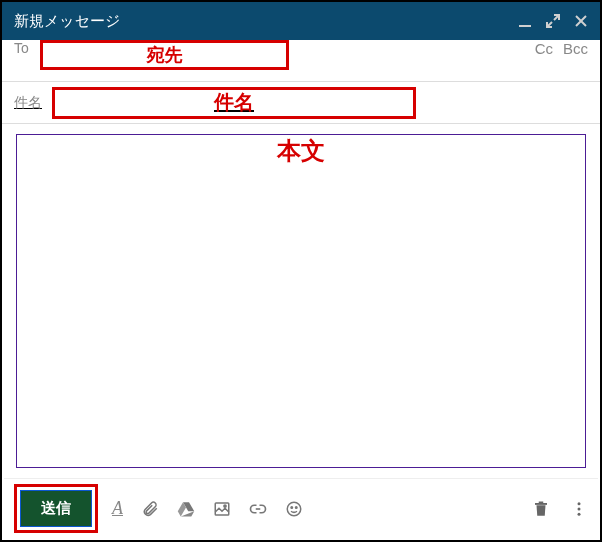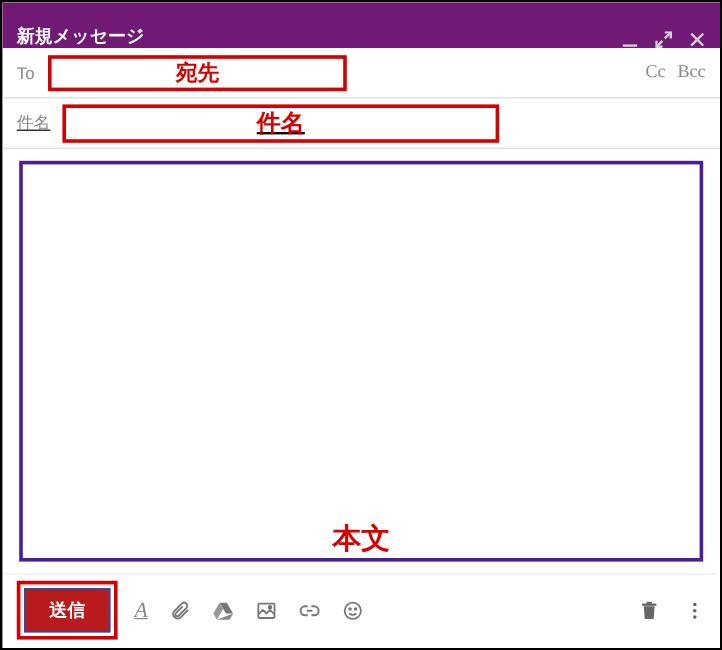--- a/index.html
+++ b/index.html
@@ -6,53 +6,51 @@
   body {
     font-family: Arial, "Hiragino Kaku Gothic ProN", Meiryo, sans-serif;
     background: #fff;
     width: 602px;
     height: 542px;
     border: 2px solid #000;
     position: relative;
   }
   
   .header {
-    background: #701a75;
+    background: #0c4a6e;
     color: #fff;
     height: 38px;
     display: flex;
-    align-items: flex-end;
+    align-items: center;
     padding: 0 12px;
     justify-content: space-between;
-    font-weight: bold;
   }
   .header-title { font-size: 15px; }
   .header-controls { display: flex; gap: 14px; align-items: center; }
   .hc-icon { color: #d0d0d0; cursor: pointer; font-size: 15px; line-height: 1; }
   .hc-icon svg { width: 14px; height: 14px; display: block; }
   
   .row-to {
     display: flex;
-    align-items: center;
     height: 42px;
     padding: 0 12px;
     border-bottom: 1px solid #ddd;
   }
   .row-to .lbl { color: #888; font-size: 14px; width: 28px; }
   .to-annot-box {
     border: 3px solid #d60000;
     width: 249px;
     height: 30px;
     display: flex;
     align-items: center;
     justify-content: center;
     margin-left: -2px;
   }
   .to-annot-text { color: #d60000; font-weight: bold; font-size: 18px; }
-  .to-right { margin-left: auto; color: #888; font-size: 15px; display: flex; gap: 10px; font-family: Liberation Serif, serif; }
+  .to-right { margin-left: auto; color: #888; font-size: 15px; display: flex; gap: 10px; }
   .to-right span { cursor: pointer; }
   
   .row-subj {
     display: flex;
     align-items: center;
     height: 42px;
     padding: 0 12px;
     border-bottom: 1px solid #ddd;
     text-decoration: underline;
   }
@@ -66,25 +64,25 @@
     justify-content: center;
     margin-left: 6px;
   }
   .subj-annot-text { color: #d60000; font-weight: bold; font-size: 20px; }
   
   .body-area {
     padding: 10px 14px 6px 14px;
     height: 350px;
   }
   .body-annot-box {
-    border: 3px solid #4c1d95;
+    border: 1px solid #4c1d95;
     width: 100%;
     height: 100%;
     display: flex;
-    align-items: flex-end;
+    align-items: flex-start;
     justify-content: center;
   }
   .body-annot-text { color: #d60000; font-weight: bold; font-size: 24px; }
   
   .toolbar {
     position: absolute;
     left: 2px;
     right: 2px;
     bottom: 2px;
     height: 60px;
@@ -93,21 +91,21 @@
     padding: 0 10px;
     border-top: 1px solid #eee;
   }
   .send-highlight {
     border: 3px solid #d60000;
     padding: 3px;
     display: inline-flex;
     margin-right: 8px;
   }
   .send-btn {
-    background: #b91c1c;
+    background: #14532d;
     color: #fff;
     font-size: 15px;
     font-weight: bold;
     border: 1px solid #0b57d0;
     padding: 8px 20px;
     cursor: pointer;
   }
   .tb-icons { display: flex; gap: 18px; align-items: center; margin-left: 6px; }
   .tb-icon { color: #777; cursor: pointer; display: flex; align-items: center; justify-content: center; }
   .tb-icon svg { width: 18px; height: 18px; display: block; }

